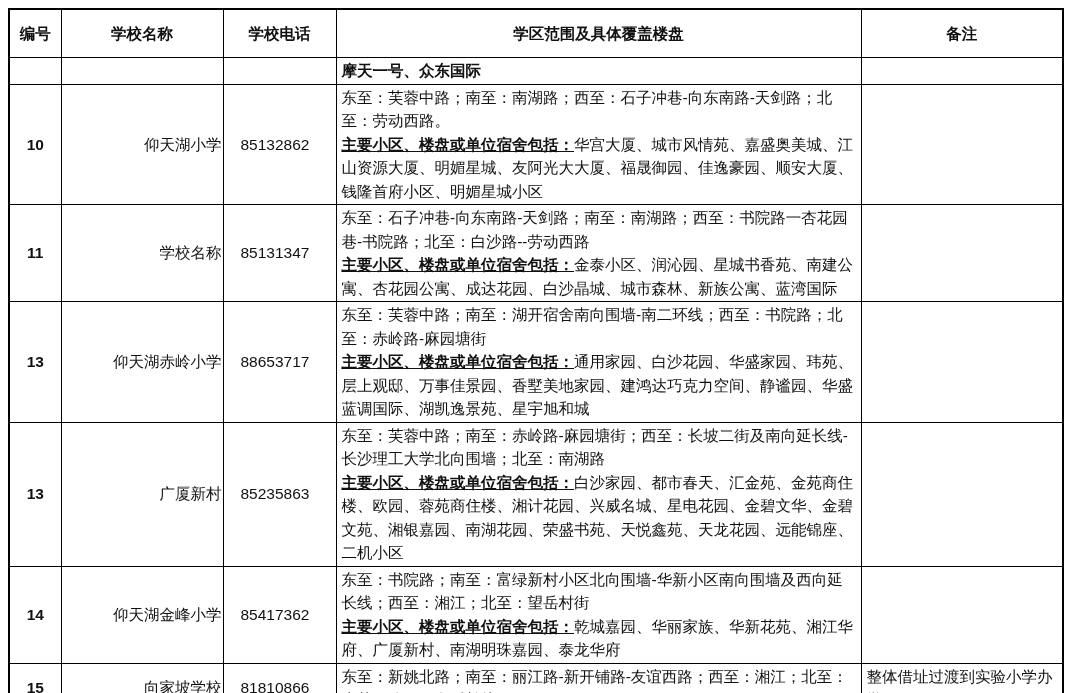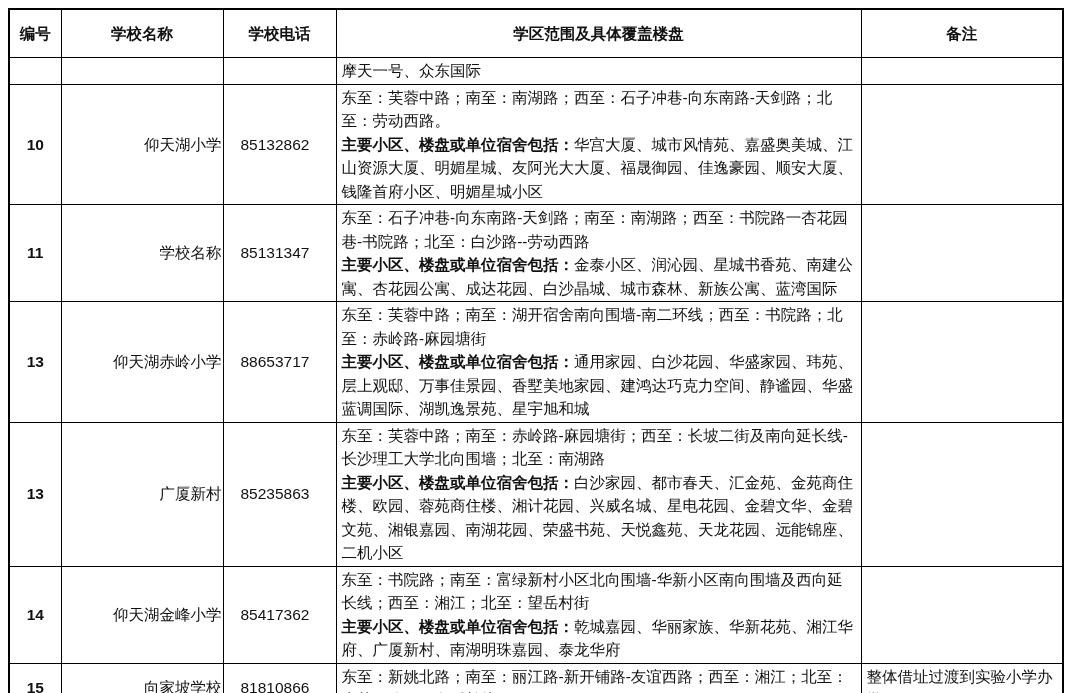--- a/index.html
+++ b/index.html
@@ -55,20 +55,21 @@
     vertical-align: top;
     padding: 1px 5px 1px 5px;
   }
   td.c-remark {
     text-align: left;
     vertical-align: top;
     padding: 1px 4px 1px 5px;
   }
   .estates b {
     font-weight: bold;
+    text-decoration: underline;
   }
   .boundary, .estates {
     margin: 0;
   }
 </style>
 </head>
 <body>
 
 <div class="page">
   <table class="school-table">
@@ -82,21 +83,21 @@
     <thead>
       <tr>
         <th>编号</th>
         <th>学校名称</th>
         <th>学校电话</th>
         <th>学区范围及具体覆盖楼盘</th>
         <th>备注</th>
       </tr>
     </thead>
     <tbody>
-      <tr style="height:25px;">
+      <tr style="height:25px;font-weight:bold;">
         <td class="c-id"></td>
         <td class="c-name"></td>
         <td class="c-phone"></td>
         <td class="c-district">
           <div class="boundary">摩天一号、众东国际</div>
           <div class="estates"><b></b><span></span></div>
         </td>
         <td class="c-remark"></td>
       </tr>
       <tr style="height:118px;">

